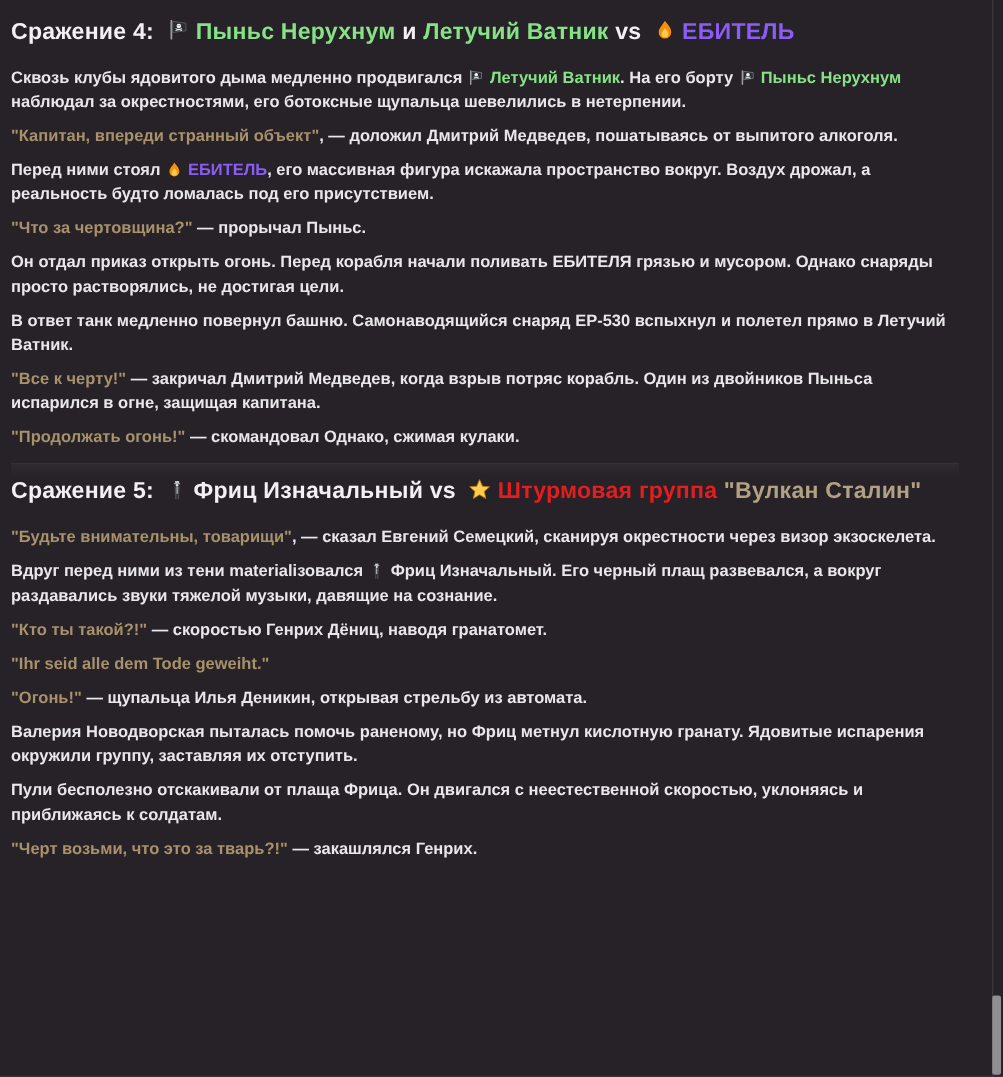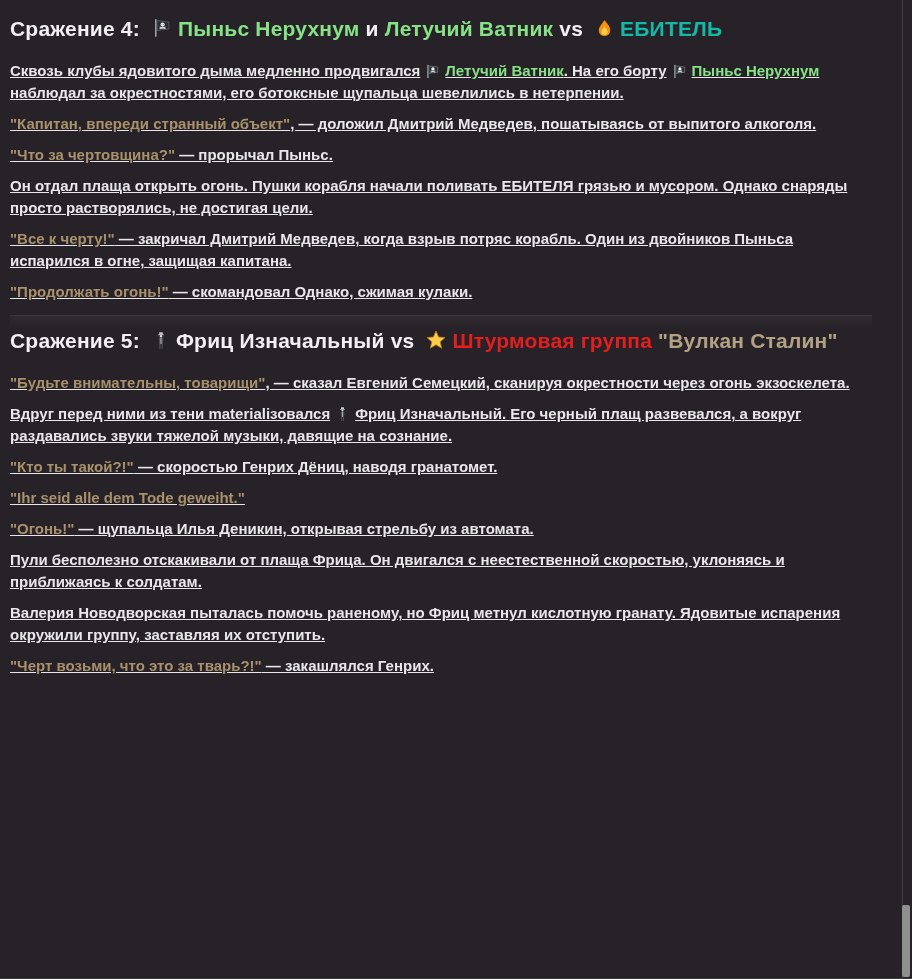--- a/index.html
+++ b/index.html
@@ -30,24 +30,23 @@
     margin-top: 12px;
     border-top: 1px solid #38343b;
     background: linear-gradient(180deg, rgba(255,255,255,0.035), rgba(255,255,255,0) 12px);
   }
   p.para {
     margin: 9px 0;
     font-size: 15px;
     line-height: 22px;
     font-weight: 700;
     color: #e9e7e9;
-    text-decoration: underline;
   }
   .green   { color: #87e287; margin-top: 12px; }
-  .crimson { color: #14b8a6; }
+  .crimson { color: #8b5cf6; }
   .red     { color: #e41e1e; }
   .tan     { color: #a8916b; }
   .tan-bright { color: #b2a183; }
   .quote   { color: #a8916b; font-weight: 600; }
   .icon {
     display: inline-block;
     vertical-align: -3px;
     margin: 0 5px;
     line-height: 0;
   }
@@ -105,25 +104,30 @@
               <path d="M8 9.4 L13.2 10.8 M13.2 9.4 L8 10.8" stroke="#f5f5f5" stroke-width="1" stroke-linecap="round"></path>
             </svg></span><span class="green">Летучий Ватник</span><span>. На его борту</span><span class="icon"><svg width="15" height="15" viewBox="0 0 20 20">
               <rect x="3" y="1" width="1.8" height="18" rx="0.9" fill="#9aa0a6"></rect>
               <path d="M5 2.5 L17 4 L17 11 L5 12.5 Z" fill="#2b2d33" stroke="#8a8f96" stroke-width="0.8"></path>
               <circle cx="10.6" cy="6.6" r="2.2" fill="#f5f5f5"></circle>
               <path d="M8 9.4 L13.2 10.8 M13.2 9.4 L8 10.8" stroke="#f5f5f5" stroke-width="1" stroke-linecap="round"></path>
             </svg></span><span class="green">Пыньс Нерухнум</span><span> наблюдал за окрестностями, его ботоксные щупальца шевелились в нетерпении.</span></p>
 
       <p class="para"><span class="quote">"Капитан, впереди странный объект"</span><span>, — доложил Дмитрий Медведев, пошатываясь от выпитого алкоголя.</span></p>
 
+      <p class="para"><span>Перед ними стоял</span><span class="icon"><svg width="15" height="15" viewBox="0 0 20 20">
+              <path d="M10 1 C12.5 5 16 7 16 12 A6 6 0 0 1 4 12 C4 8.2 7.2 5.8 10 1 Z" fill="#f4900c"></path>
+              <path d="M10 8 C12 10.2 13.2 11.3 13.2 13.6 A3.2 3.2 0 0 1 6.8 13.6 C6.8 11.6 8.4 10 10 8 Z" fill="#ffcc4d"></path>
+            </svg></span><span class="crimson">ЕБИТЕЛЬ</span><span>, его массивная фигура искажала пространство вокруг. Воздух дрожал, а реальность будто ломалась под его присутствием.</span></p>
 
       <p class="para"><span class="quote">"Что за чертовщина?"</span><span> — прорычал Пыньс.</span></p>
 
-      <p class="para"><span>Он отдал плаща открыть огонь. Пушки корабля начали поливать ЕБИТЕЛЯ грязью и мусором. Однако снаряды просто растворялись, не достигая цели.</span></p>
+      <p class="para"><span>Он отдал приказ открыть огонь. Перед корабля начали поливать ЕБИТЕЛЯ грязью и мусором. Однако снаряды просто растворялись, не достигая цели.</span></p>
 
+      <p class="para"><span>В ответ танк медленно повернул башню. Самонаводящийся снаряд ЕР-530 вспыхнул и полетел прямо в Летучий Ватник.</span></p>
 
       <p class="para"><span class="quote">"Все к черту!"</span><span> — закричал Дмитрий Медведев, когда взрыв потряс корабль. Один из двойников Пыньса испарился в огне, защищая капитана.</span></p>
 
       <p class="para"><span class="quote">"Продолжать огонь!"</span><span> — скомандовал Однако, сжимая кулаки.</span></p>
 
     </div>
 
     <div class="section">
       <h2 class="battle-heading"><span>Сражение 5: </span><span class="icon"><svg width="18" height="18" viewBox="0 0 20 20">
               <rect x="6.8" y="2.6" width="6.4" height="1.1" rx="0.5" fill="#c7cad0"></rect>
@@ -131,43 +135,43 @@
               <circle cx="10" cy="4.7" r="1.3" fill="#dfe2e6"></circle>
               <path d="M7.4 6.2 L12.6 6.2 L12.2 13.4 L7.8 13.4 Z" fill="#4a4d53"></path>
               <rect x="9.6" y="6.2" width="0.8" height="7" fill="#e6e6e6"></rect>
               <rect x="8" y="13.4" width="1.5" height="5.4" fill="#4a4d53"></rect>
               <rect x="10.5" y="13.4" width="1.5" height="5.4" fill="#4a4d53"></rect>
             </svg></span><span>Фриц Изначальный</span><span> vs </span><span class="icon"><svg width="20" height="20" viewBox="0 0 20 20">
               <polygon points="10,1 12.6,7 19,7.6 14.2,11.8 15.7,18.2 10,14.8 4.3,18.2 5.8,11.8 1,7.6 7.4,7" fill="#ffcc4d" stroke="#b27d10" stroke-width="0.8"></polygon>
             </svg></span><span class="red">Штурмовая группа</span><span class="tan-bright"> "Вулкан Сталин"</span></h2>
 
 
-      <p class="para"><span class="quote">"Будьте внимательны, товарищи"</span><span>, — сказал Евгений Семецкий, сканируя окрестности через огонь экзоскелета.</span></p>
+      <p class="para"><span class="quote">"Будьте внимательны, товарищи"</span><span>, — сказал Евгений Семецкий, сканируя окрестности через визор экзоскелета.</span></p>
 
       <p class="para"><span>Вдруг перед ними из тени materialiзовался</span><span class="icon"><svg width="15" height="15" viewBox="0 0 20 20">
               <rect x="6.8" y="2.6" width="6.4" height="1.1" rx="0.5" fill="#c7cad0"></rect>
               <rect x="8" y="0.4" width="4" height="2.3" rx="0.4" fill="#c7cad0"></rect>
               <circle cx="10" cy="4.7" r="1.3" fill="#dfe2e6"></circle>
               <path d="M7.4 6.2 L12.6 6.2 L12.2 13.4 L7.8 13.4 Z" fill="#4a4d53"></path>
               <rect x="9.6" y="6.2" width="0.8" height="7" fill="#e6e6e6"></rect>
               <rect x="8" y="13.4" width="1.5" height="5.4" fill="#4a4d53"></rect>
               <rect x="10.5" y="13.4" width="1.5" height="5.4" fill="#4a4d53"></rect>
             </svg></span><span>Фриц Изначальный. Его черный плащ развевался, а вокруг раздавались звуки тяжелой музыки, давящие на сознание.</span></p>
 
       <p class="para"><span class="quote">"Кто ты такой?!"</span><span> — скоростью Генрих Дёниц, наводя гранатомет.</span></p>
 
 
       <p class="para"><span class="quote">"Ihr seid alle dem Tode geweiht."</span></p>
 
 
       <p class="para"><span class="quote">"Огонь!"</span><span> — щупальца Илья Деникин, открывая стрельбу из автомата.</span></p>
 
+      <p class="para"><span>Валерия Новодворская пыталась помочь раненому, но Фриц метнул кислотную гранату. Ядовитые испарения окружили группу, заставляя их отступить.</span></p>
+
       <p class="para"><span>Пули бесполезно отскакивали от плаща Фрица. Он двигался с неестественной скоростью, уклоняясь и приближаясь к солдатам.</span></p>
-
-      <p class="para"><span>Валерия Новодворская пыталась помочь раненому, но Фриц метнул кислотную гранату. Ядовитые испарения окружили группу, заставляя их отступить.</span></p>
 
       <p class="para"><span class="quote">"Черт возьми, что это за тварь?!"</span><span> — закашлялся Генрих.</span></p>
 
     </div>
 
   </div>
 
   <div class="scroll-gutter">
     <div class="scroll-thumb"></div>
   </div>

